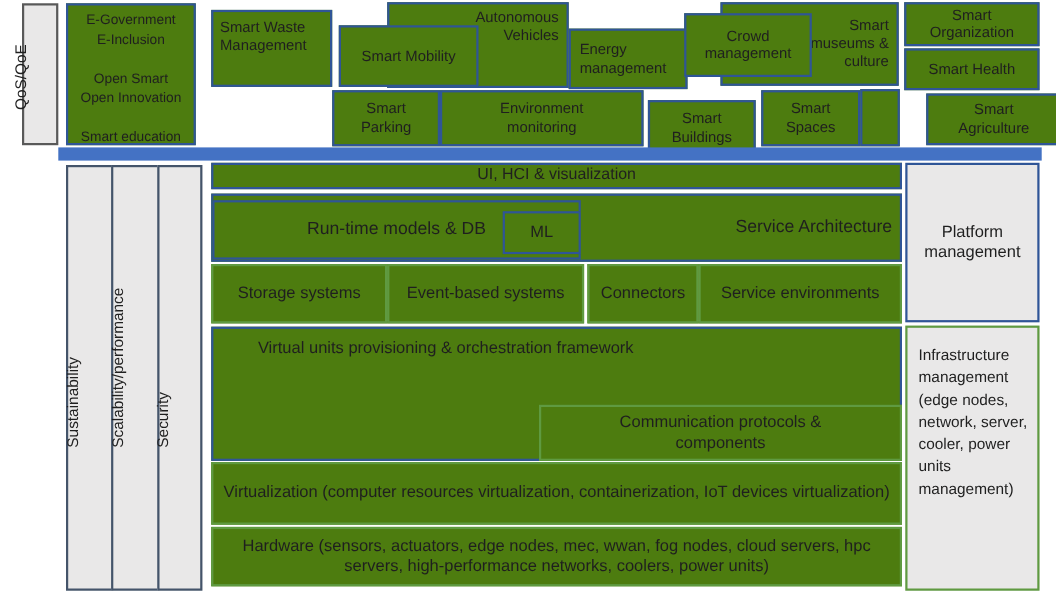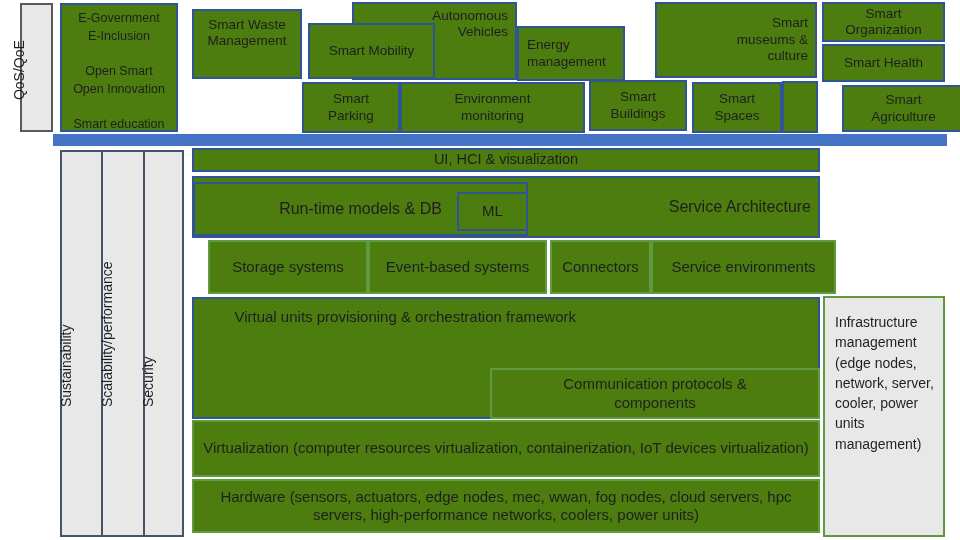--- a/index.html
+++ b/index.html
@@ -12,21 +12,21 @@
     --ink:#1f1f1f;
   }
   html,body{margin:0;padding:0;background:#fff;}
   .canvas{position:relative;width:960px;height:540px;background:#fff;overflow:hidden;
           font-family:"Liberation Sans",sans-serif;color:var(--ink);}
   .bx{position:absolute;box-sizing:border-box;background:#4d7c0f;border:2px solid var(--blue);
       font-size:13.5px;line-height:1.22;}
   .gbx{border-color:var(--green);}
   .greyfill{background:var(--grey);}
   .ctr{display:flex;align-items:center;justify-content:center;text-align:center;}
-  .topleft{padding:6px 6px;text-align:center;}
+  .topleft{padding:6px 6px;text-align:left;}
   .rt{display:flex;align-items:flex-start;justify-content:flex-end;text-align:right;padding:4px 7px;}
   .vctr-l{display:flex;align-items:center;text-align:left;padding-left:8px;}
   .vctr-r{display:flex;align-items:center;justify-content:flex-end;text-align:right;padding-right:7px;}
   
   .qos-box{left:20px;top:3px;width:33px;height:129px;background:var(--grey);border-color:var(--qosb);}
   .qos-box span{position:absolute;bottom:30px;left:calc(50% - 9px);transform:rotate(-90deg);
       transform-origin:0 100%;white-space:nowrap;font-size:14px;}
   .egov-box{left:60px;top:3px;width:118px;height:129px;padding-top:4px;text-align:center;font-size:12.5px;}
   .egov-line{height:18px;line-height:18px;}
   .egov-gap{height:17px;}
@@ -34,21 +34,21 @@
   .museums-box .inner{width:74px;}
   .av-box{left:352px;top:2px;width:165px;height:78px;}
   .av-box .inner{max-width:105px;}
   .waste-box{left:192px;top:9px;width:110px;height:70px;}
   .energy-box{left:517px;top:26px;width:108px;height:55px;}
   .mobility-box{left:308px;top:23px;width:127px;height:56px;}
   .crowd-box{left:622px;top:12px;width:116px;height:58px;}
   .parking-box{left:302px;top:82px;width:98px;height:51px;}
   .environment-box{left:400px;top:82px;width:185px;height:51px;}
   .environment-box .inner{width:115px;}
-  .buildings-box{left:589px;top:80px;width:98px;height:51px;}
+  .buildings-box{left:589px;top:91px;width:98px;height:51px;}
   .buildings-box .inner{width:70px;}
   .spaces-box{left:692px;top:82px;width:90px;height:51px;}
   .spaces-box .inner{width:60px;}
   .empty-cell{left:782px;top:81px;width:36px;height:52px;}
   .org-box{left:822px;top:2px;width:123px;height:40px;}
   .org-box .inner{width:95px;}
   .health-box{left:822px;top:44px;width:123px;height:38px;}
   .agri-box{left:842px;top:85px;width:123px;height:47px;text-align:center;}
   .agri-box .inner{width:90px;}
   .parking-box .inner{width:56px;}
@@ -58,21 +58,21 @@
   .pillar span{position:absolute;bottom:128px;left:calc(50% - 8px);transform:rotate(-90deg);
       transform-origin:0 100%;white-space:nowrap;font-size:14px;}
   .pillar-1{left:60px;width:43px;}
   .pillar-2{left:101px;width:44px;}
   .pillar-3{left:143px;width:41px;}
   
   .ui-box{left:192px;top:148px;width:628px;height:24px;font-size:14.5px;}
   .sa-box{left:192px;top:176px;width:628px;height:62px;font-size:16px;}
   .runtime-box{left:193px;top:182px;width:335px;height:54px;font-size:16px;}
   .ml-box{left:457px;top:192px;width:71px;height:39px;font-size:15px;}
-  .svc{top:240px;height:54px;font-size:15px;margin-left:16px;}
+  .svc{top:240px;height:54px;font-size:15px;}
   .svc-1{left:192px;width:160px;}
   .svc-2{left:352px;width:179px;}
   .svc-3{left:534px;width:101px;}
   .svc-4{left:635px;width:185px;}
   .virtual-box{left:192px;top:297px;width:628px;height:122px;font-size:15px;padding:9px 0 0 32px;}
   .virtual-box .inner{display:block;width:350px;text-align:right;}
   .comm-box{left:490px;top:368px;width:330px;height:51px;font-size:15px;}
   .comm-box .inner{max-width:235px;}
   .virt-box{left:192px;top:420px;width:628px;height:57px;font-size:15px;padding:2px 8px;}
   .hw-box{left:192px;top:479px;width:628px;height:54px;font-size:15px;padding:16px 6px;}
@@ -108,20 +108,23 @@
   </div>
   <div class="bx waste-box topleft">
     <span>Smart Waste Management</span>
   </div>
   <div class="bx energy-box vctr-l">
     <span>Energy management</span>
   </div>
   <div class="bx mobility-box ctr">
     <span>Smart Mobility</span>
   </div>
+  <div class="bx crowd-box ctr">
+    <span>Crowd management</span>
+  </div>
 
   <div class="bx parking-box ctr">
     <span class="inner">Smart Parking</span>
   </div>
   <div class="bx environment-box ctr">
     <span class="inner">Environment monitoring</span>
   </div>
   <div class="bx buildings-box ctr">
     <span class="inner">Smart Buildings</span>
   </div>
@@ -185,17 +188,20 @@
   <div class="bx gbx comm-box ctr">
     <span class="inner">Communication protocols  &amp; components</span>
   </div>
   <div class="bx gbx virt-box ctr">
     <span>Virtualization (computer resources virtualization, containerization, IoT devices virtualization)</span>
   </div>
   <div class="bx gbx hw-box ctr">
     <span>Hardware (sensors, actuators, edge nodes, mec, wwan, fog nodes, cloud servers, hpc servers, high-performance networks, coolers, power units)</span>
   </div>
 
+  <div class="bx greyfill pmgmt-box ctr">
+    <span class="inner">Platform management</span>
+  </div>
   <div class="bx gbx greyfill imgmt-box">
     <span>Infrastructure management (edge nodes, network, server, cooler, power units management)</span>
   </div>
 
 </div>
 
 </body></html>

